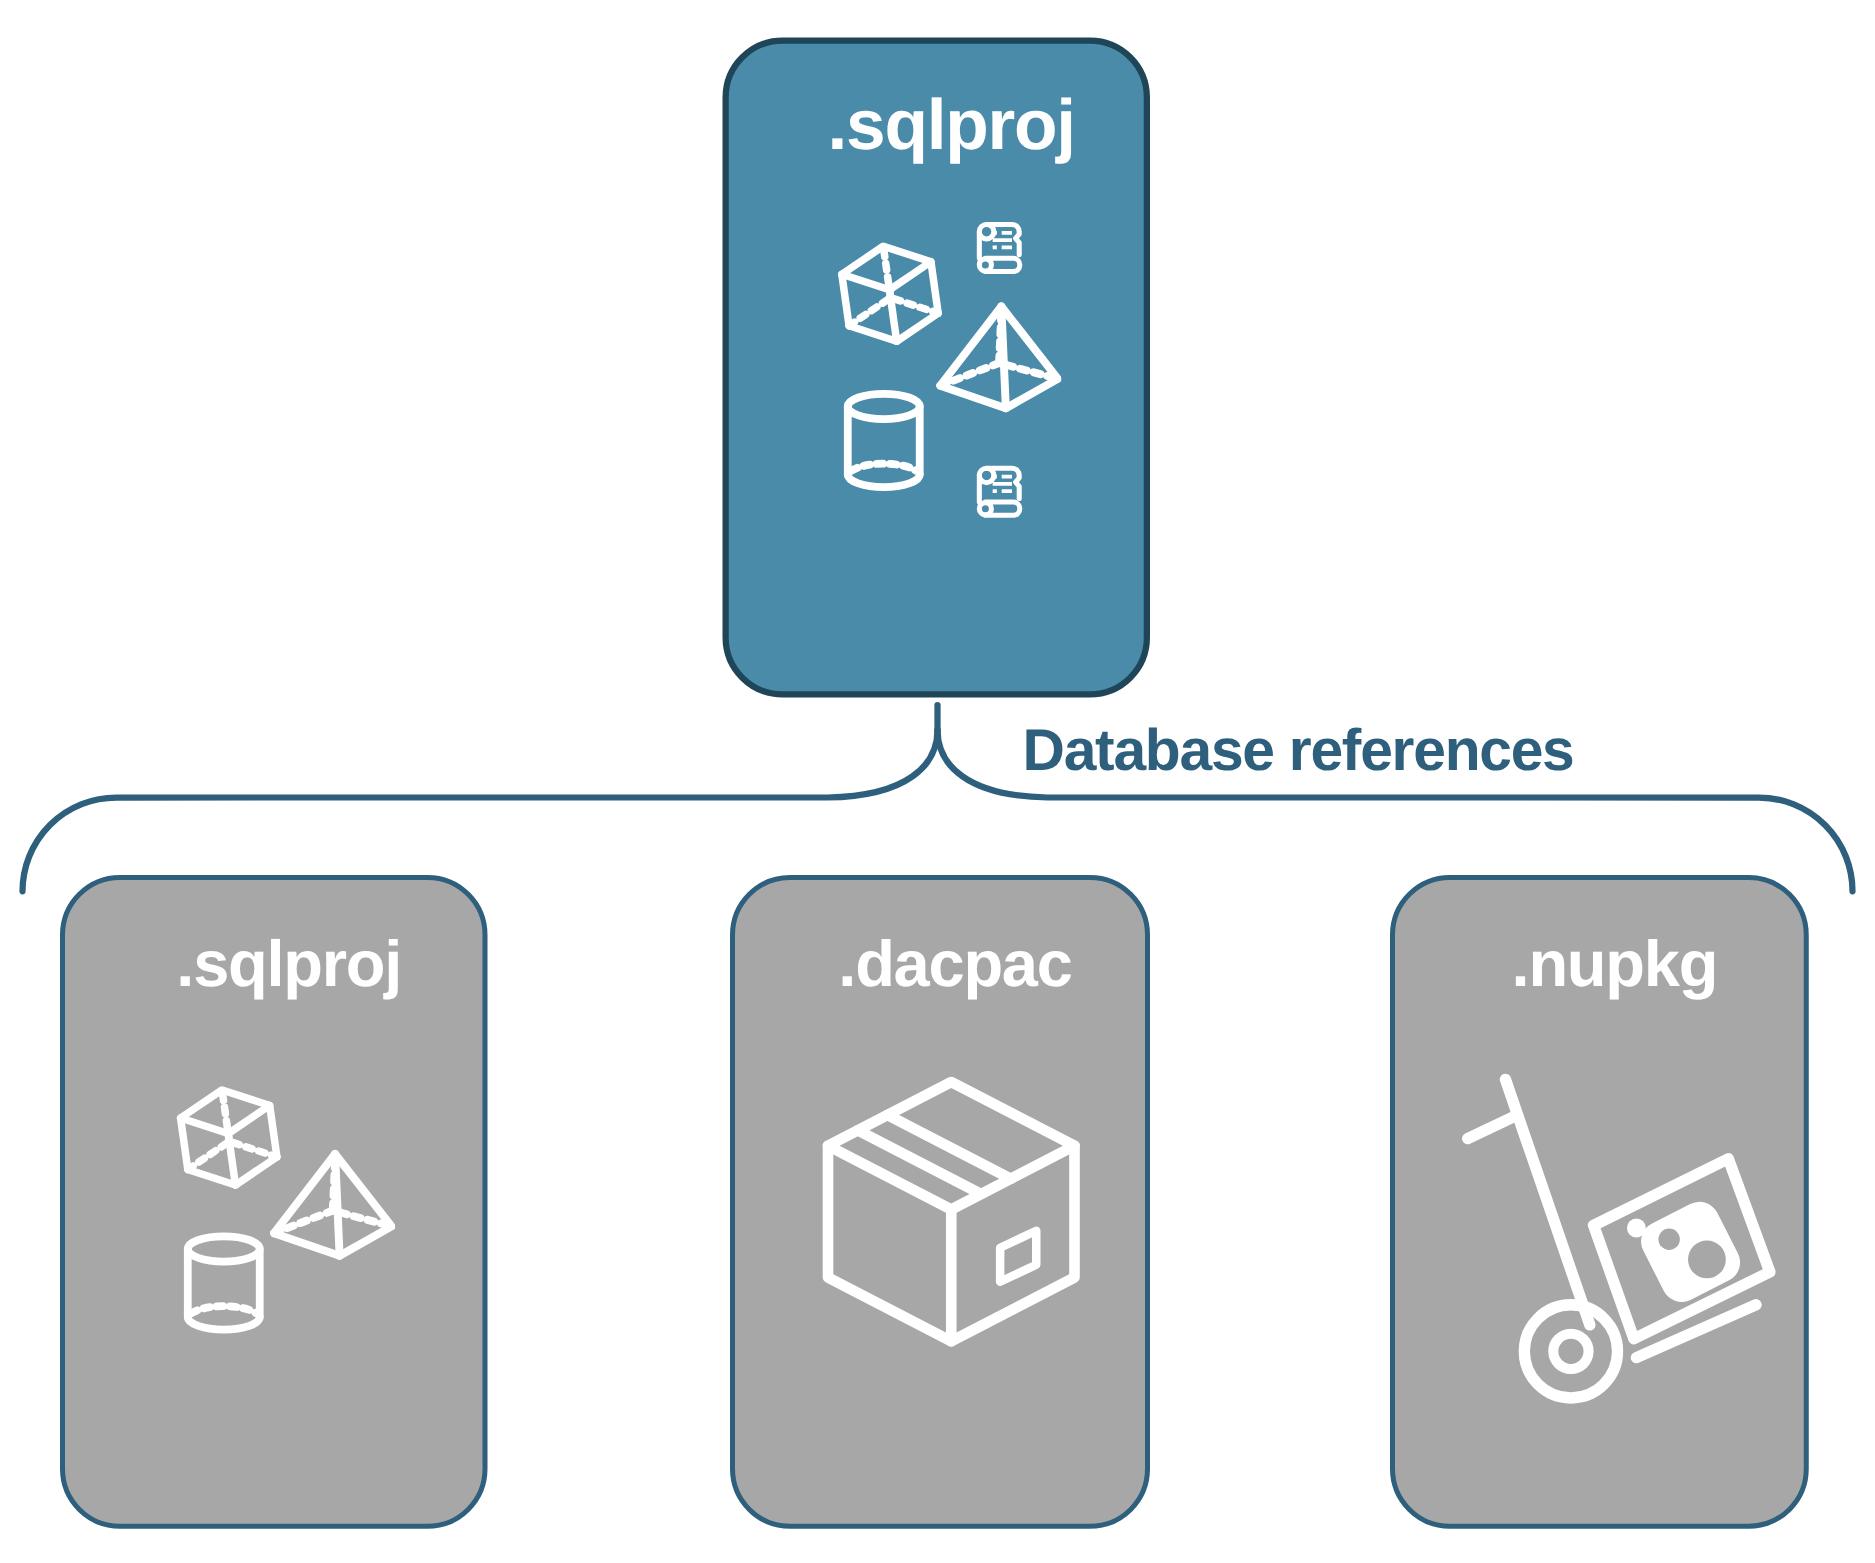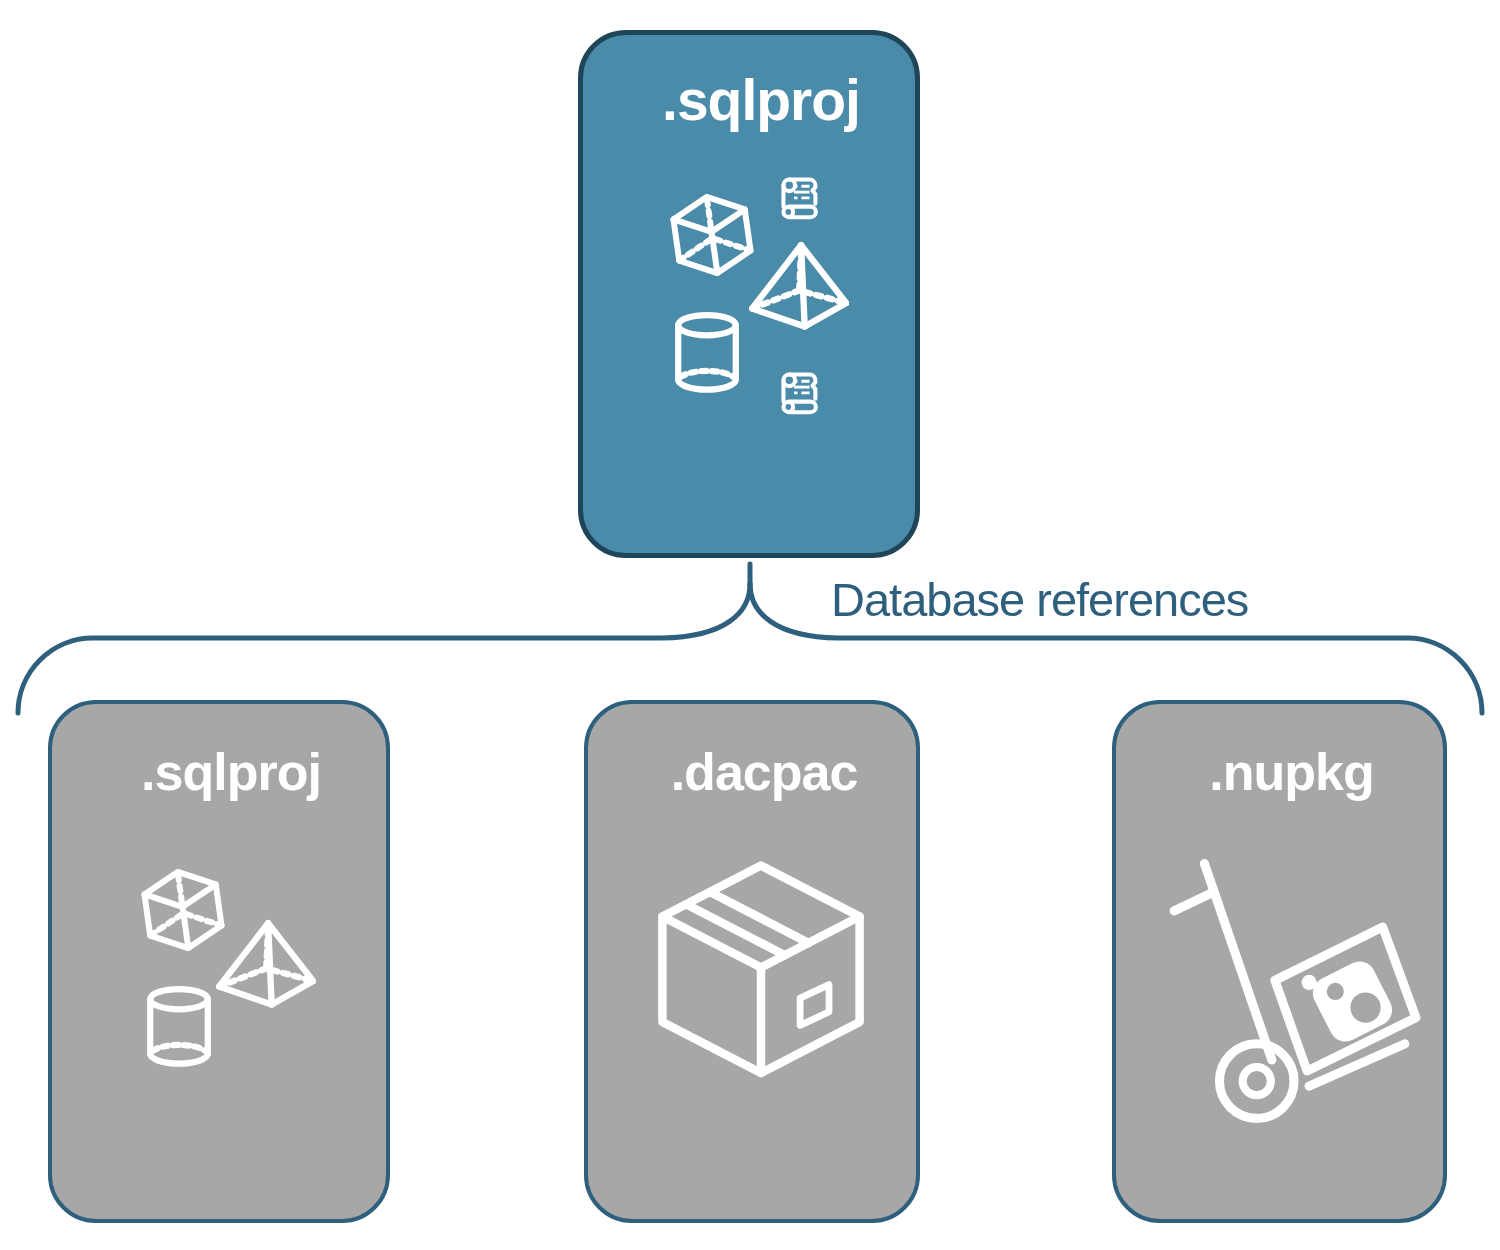--- a/index.html
+++ b/index.html
@@ -29,24 +29,23 @@
     color:var(--node_text,#fff);
     letter-spacing:-1px;line-height:1.1;padding-left:24px;
   }
   .node-root .node-title{margin-top:34px;font-size:57px;}
   .node-child .node-title{margin-top:40px;font-size:52px;}
   .icon{position:absolute;color:var(--icon_stroke,#fff);}
   .icon svg{width:100%;height:100%;display:block;overflow:visible;}
   #brace-layer{position:absolute;left:0;top:0;pointer-events:none;}
   .connector-label{
     position:absolute;left:818px;top:572px;
-    font-size:47px;font-weight:400;letter-spacing:-1px;
+    font-size:47px;font-weight:700;letter-spacing:-1px;
     color:var(--connector_text,#2E5F7D);
     white-space:nowrap;
-    margin-left:13px;
   }
 </style>
 </head>
 <body>
 
 <svg width="0" height="0" style="position:absolute" aria-hidden="true">
   <defs>
     <symbol id="sym-cube" viewBox="0 0 110 120">
       <g fill="none" stroke="currentColor" stroke-width="7.5" stroke-linejoin="round" stroke-linecap="round">
         <path d="M55,12 L100,34 L100,86 L55,108 L10,86 L10,34 Z"></path>

